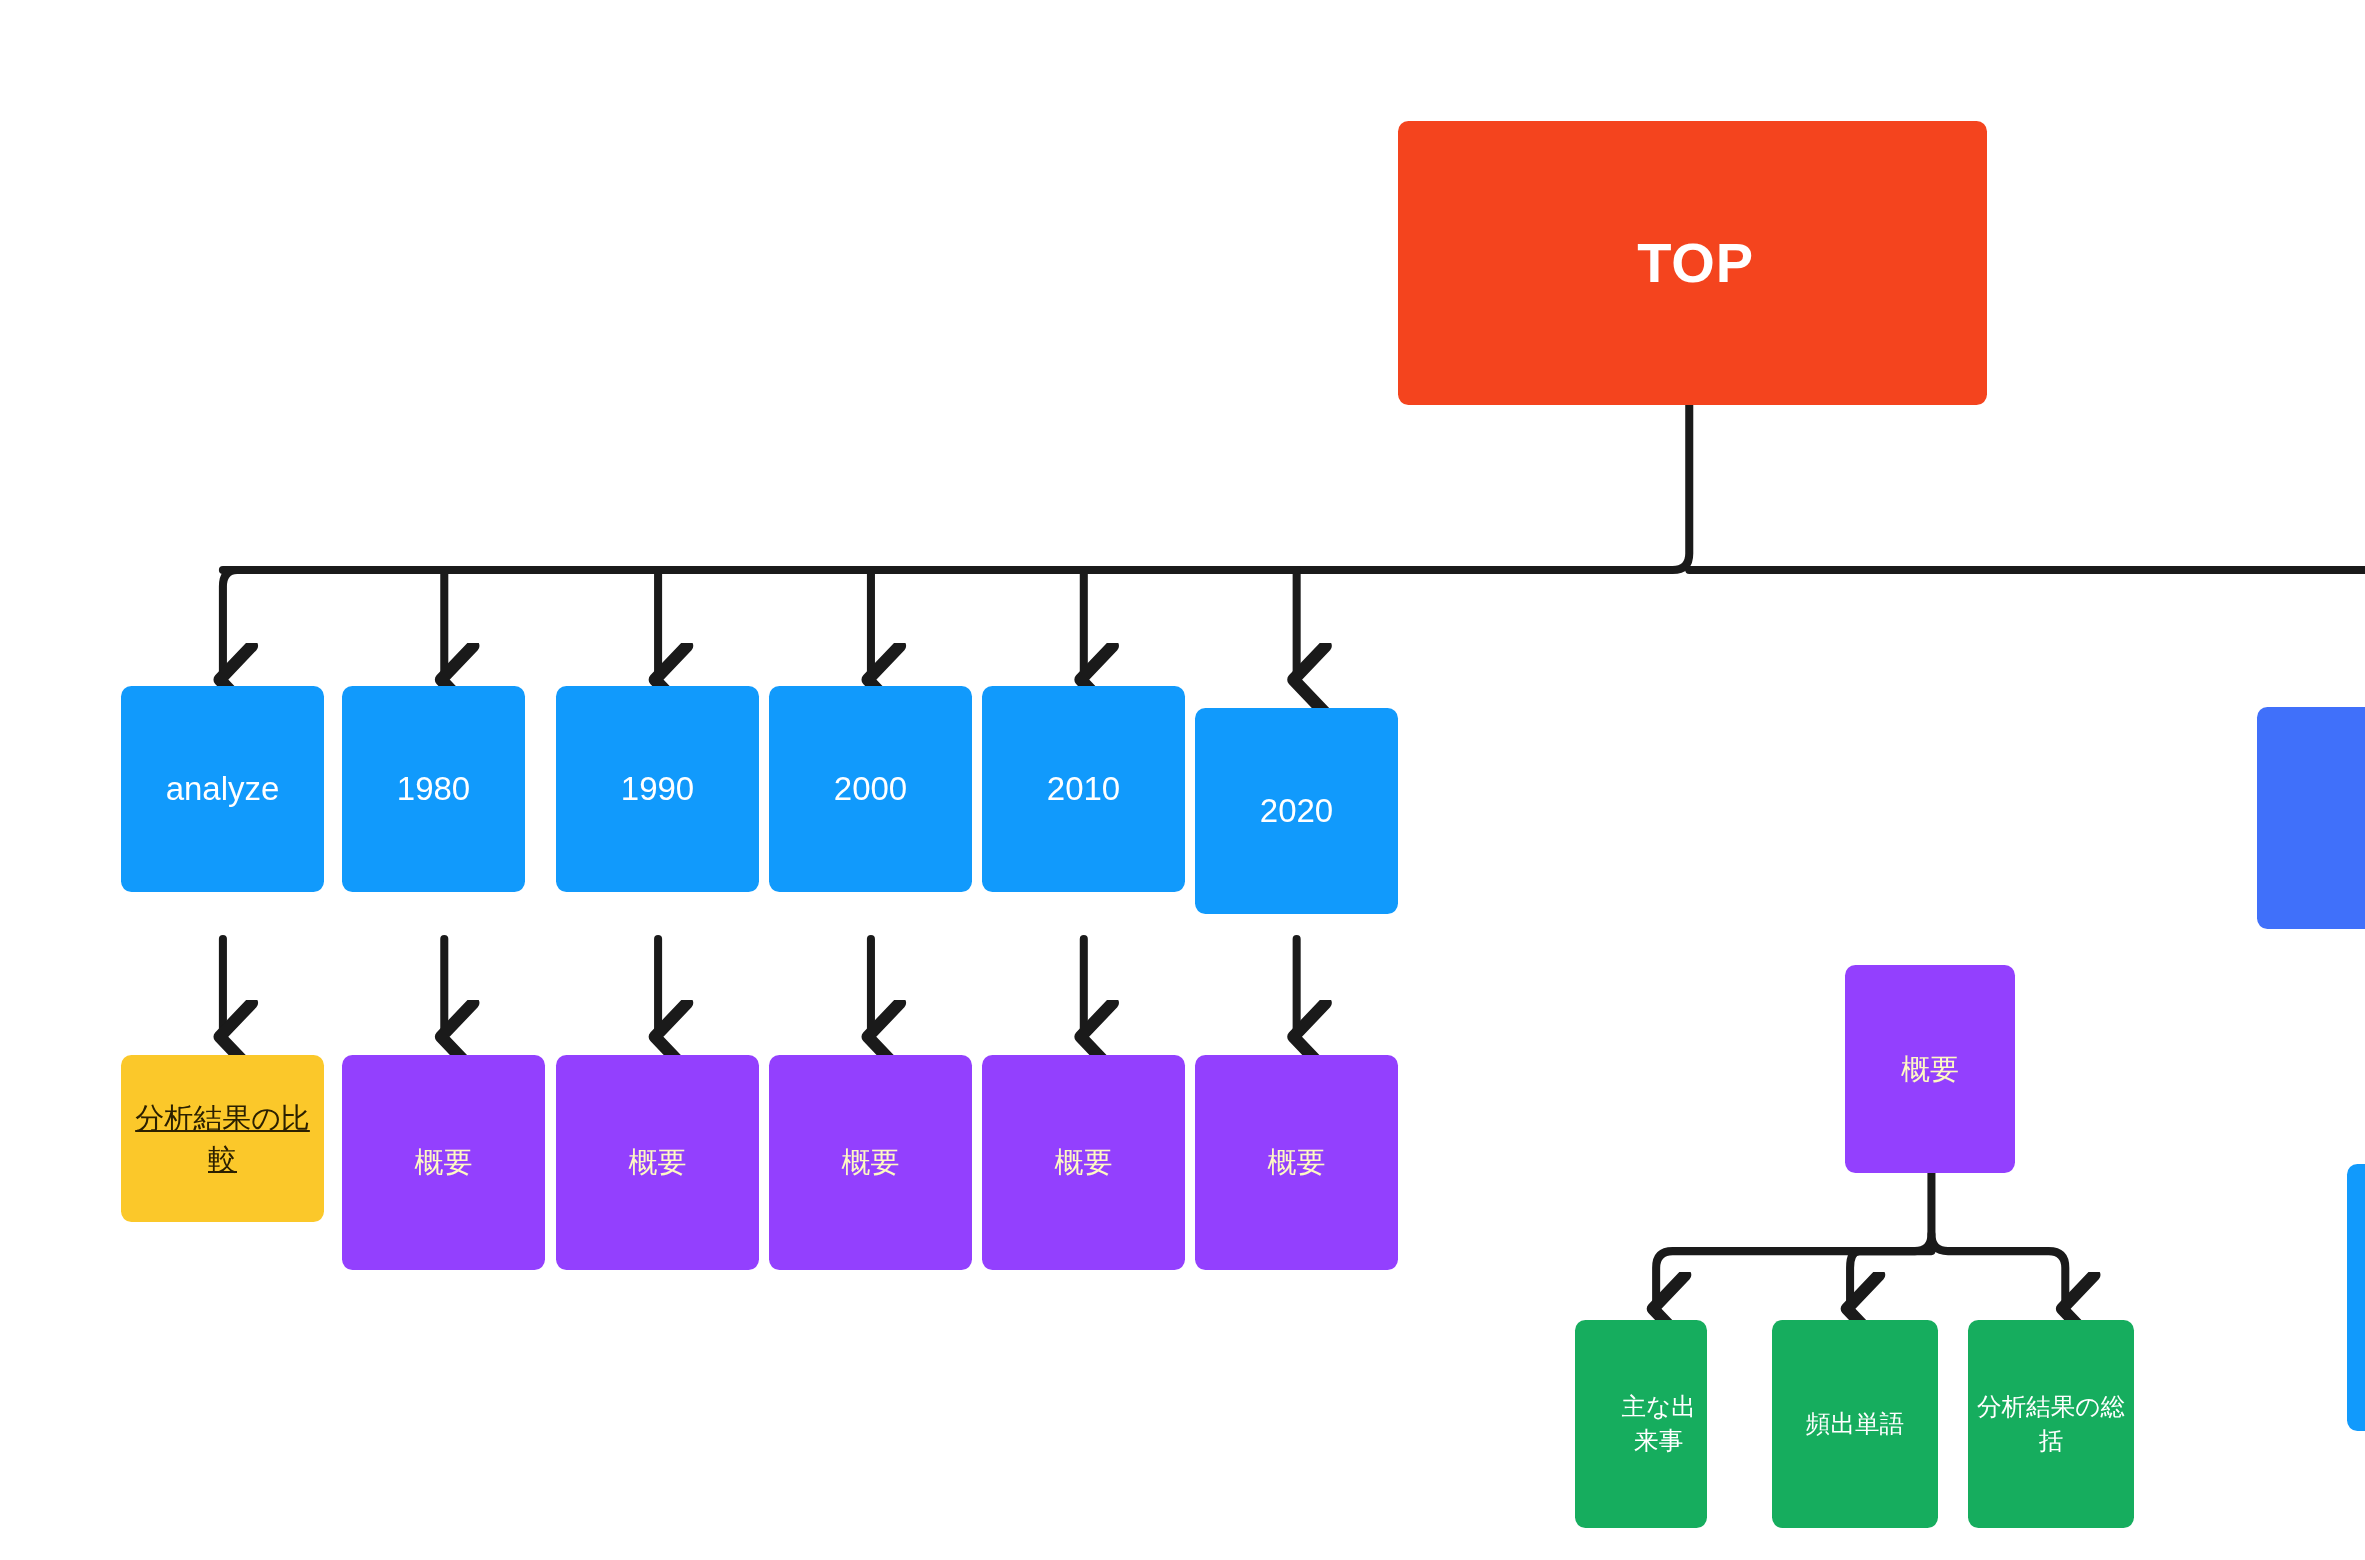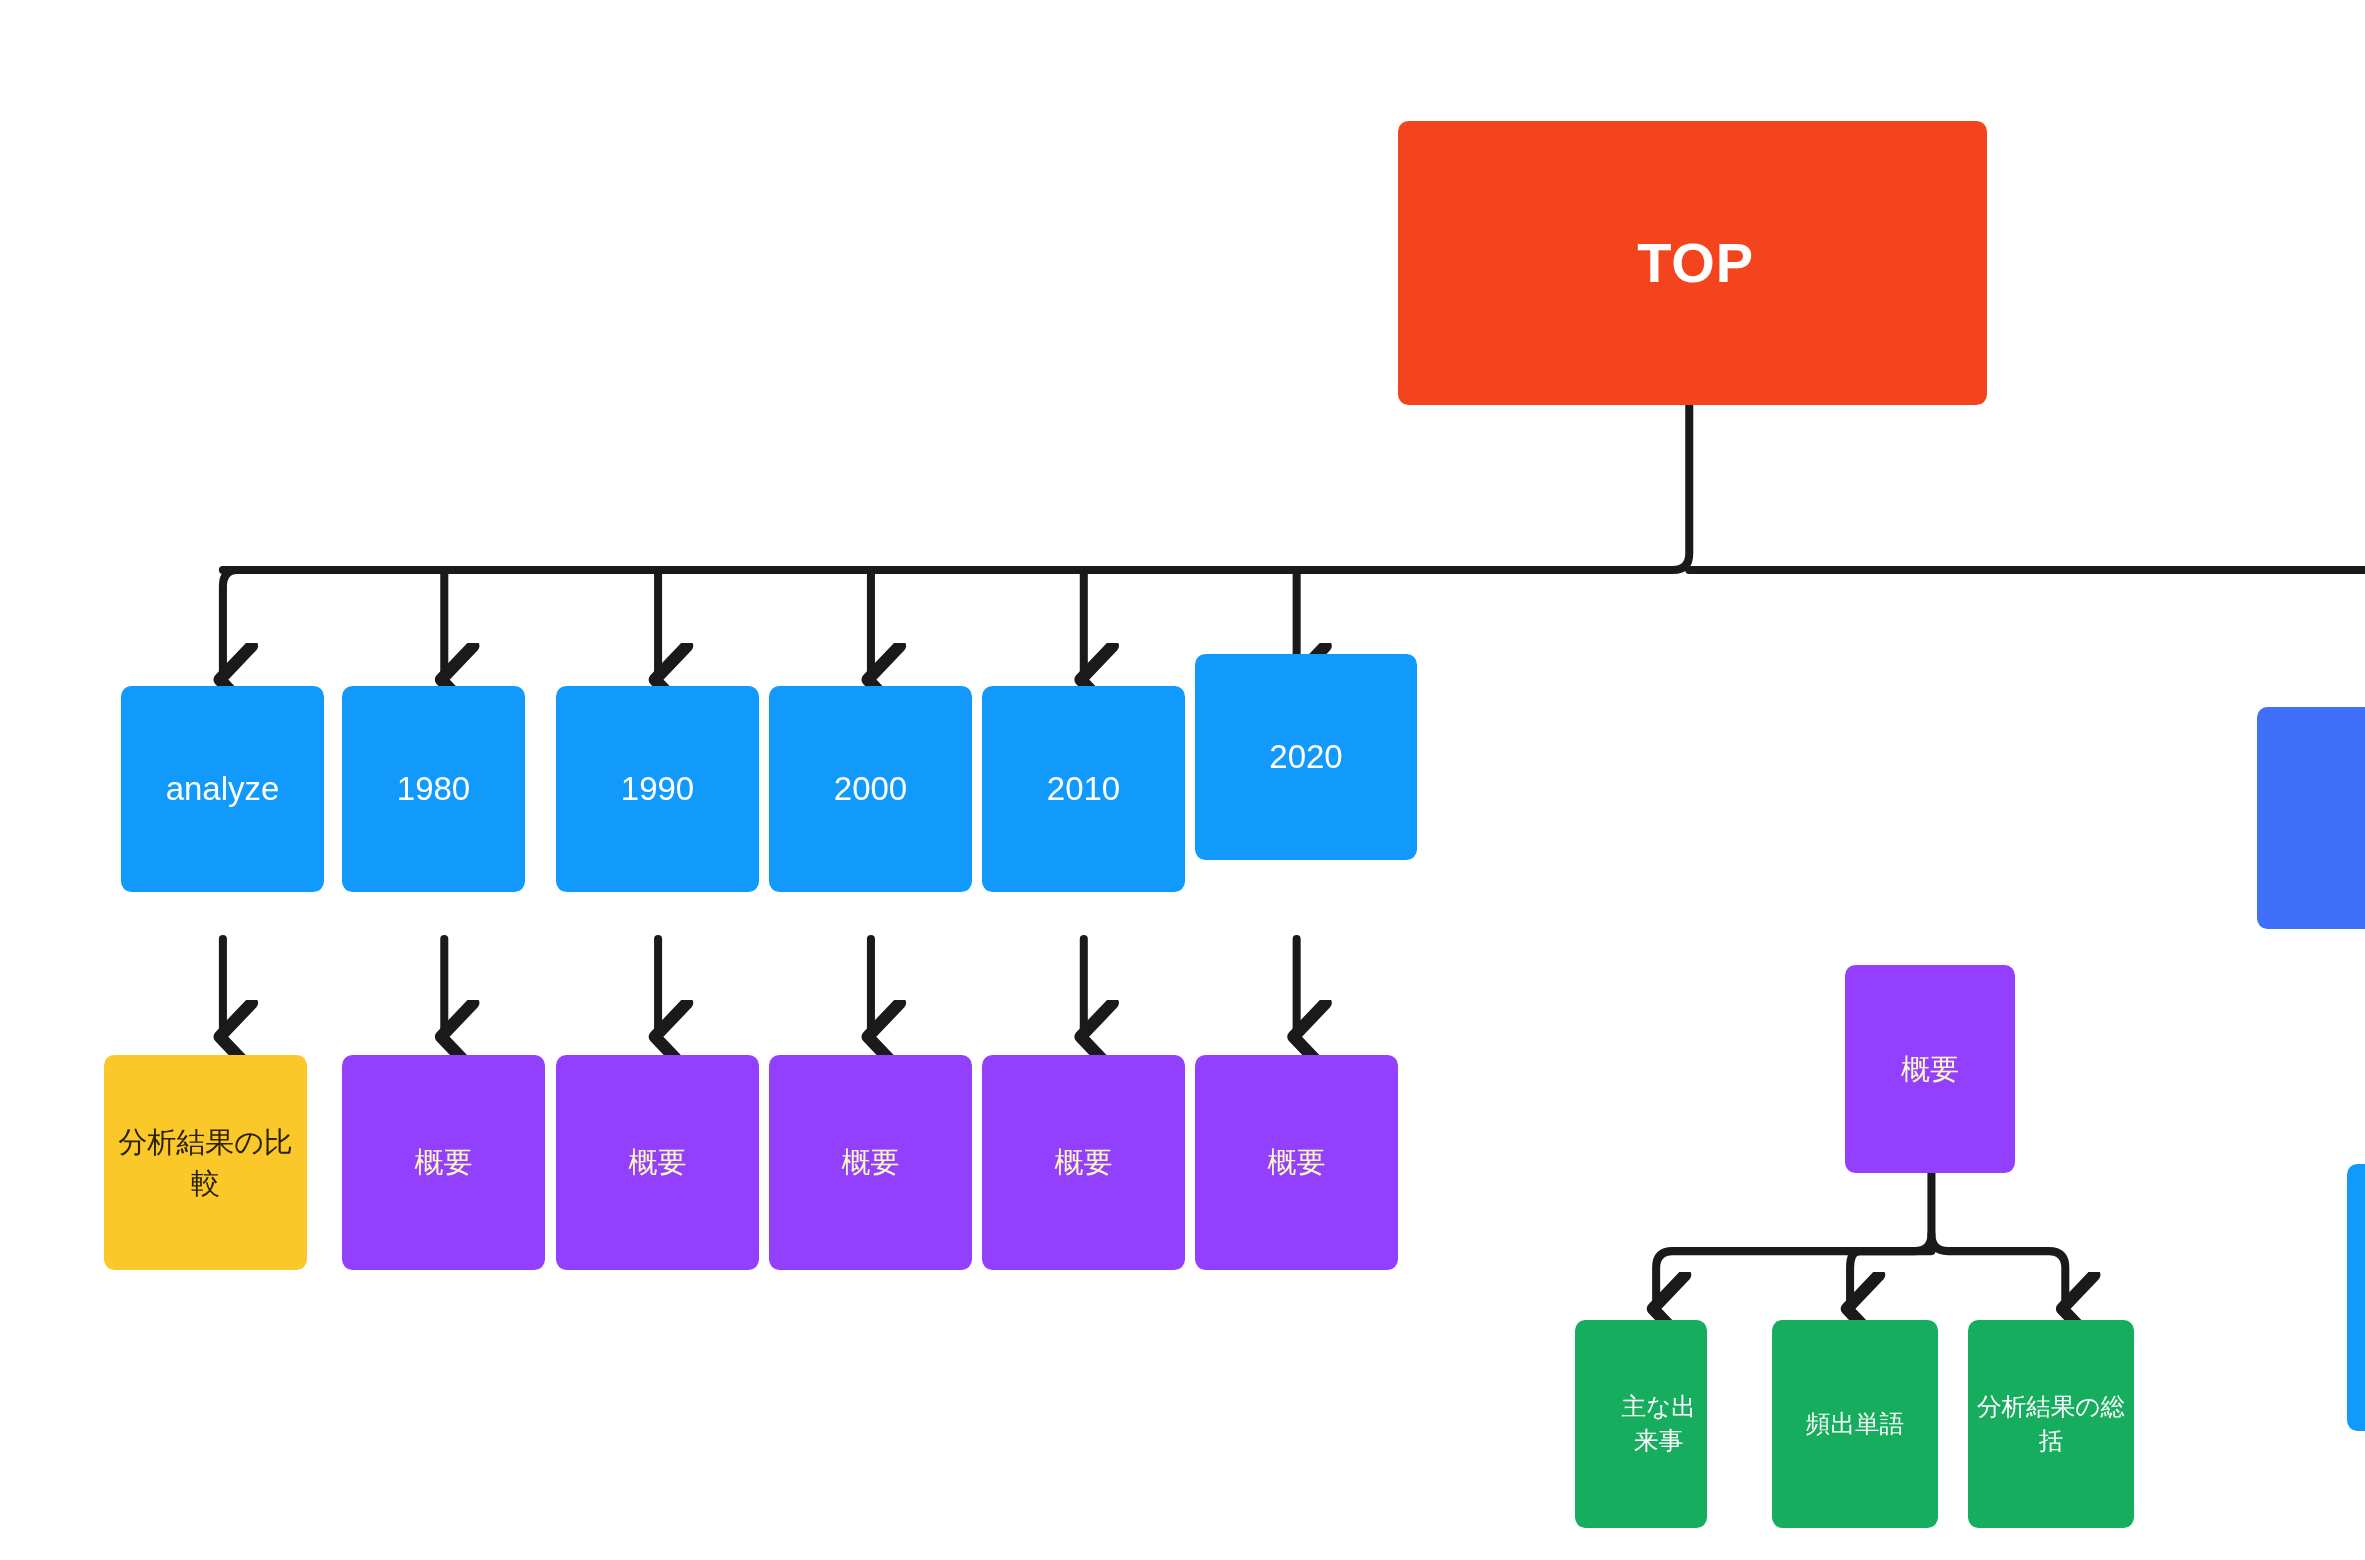--- a/index.html
+++ b/index.html
@@ -117,25 +117,25 @@
   </div>
   <div class="node n-blue fs-mid" style="left:556px; top:686px; width:203px; height:206px;">
     <span class="lbl">1990</span>
   </div>
   <div class="node n-blue fs-mid" style="left:769px; top:686px; width:203px; height:206px;">
     <span class="lbl">2000</span>
   </div>
   <div class="node n-blue fs-mid" style="left:982px; top:686px; width:203px; height:206px;">
     <span class="lbl">2010</span>
   </div>
-  <div class="node n-blue fs-mid" style="left:1195px; top:654px; width:222px; height:206px;">
+  <div class="node n-blue fs-mid" style="left:1195px; top:708px; width:203px; height:206px;">
     <span class="lbl">2020</span>
   </div>
 
-  <div class="node n-yellow fs-small" style="left:104px; top:1055px; width:203px; height:215px;">
+  <div class="node n-yellow fs-small" style="left:121px; top:1055px; width:203px; height:167px;text-decoration:underline;">
     <span class="lbl">分析結果の比較</span>
   </div>
   <div class="node n-purple fs-small" style="left:342px; top:1055px; width:203px; height:215px;">
     <span class="lbl">概要</span>
   </div>
   <div class="node n-purple fs-small" style="left:556px; top:1055px; width:203px; height:215px;">
     <span class="lbl">概要</span>
   </div>
   <div class="node n-purple fs-small" style="left:769px; top:1055px; width:203px; height:215px;">
     <span class="lbl">概要</span>

